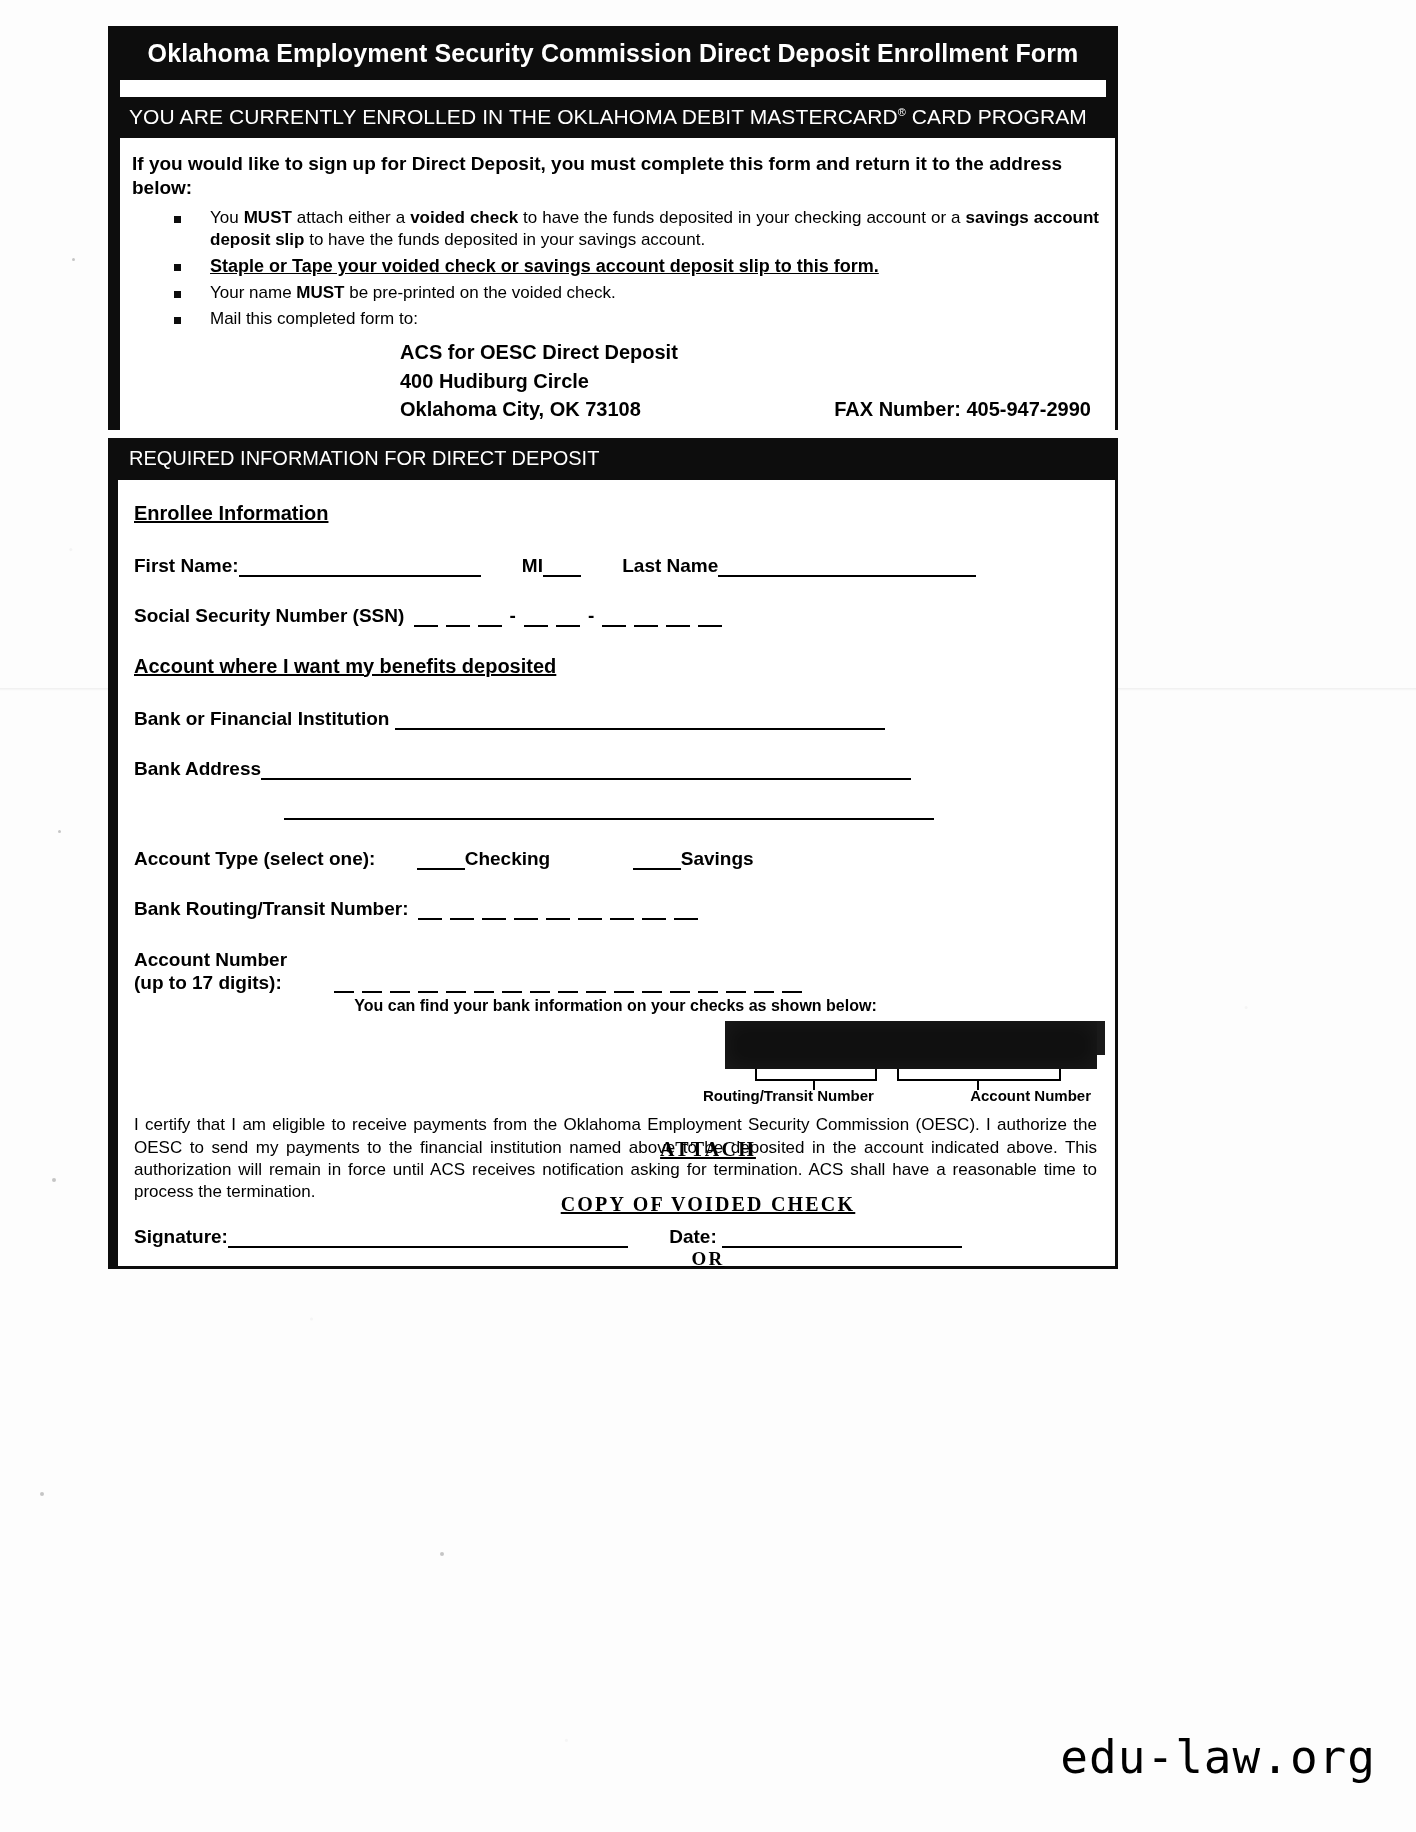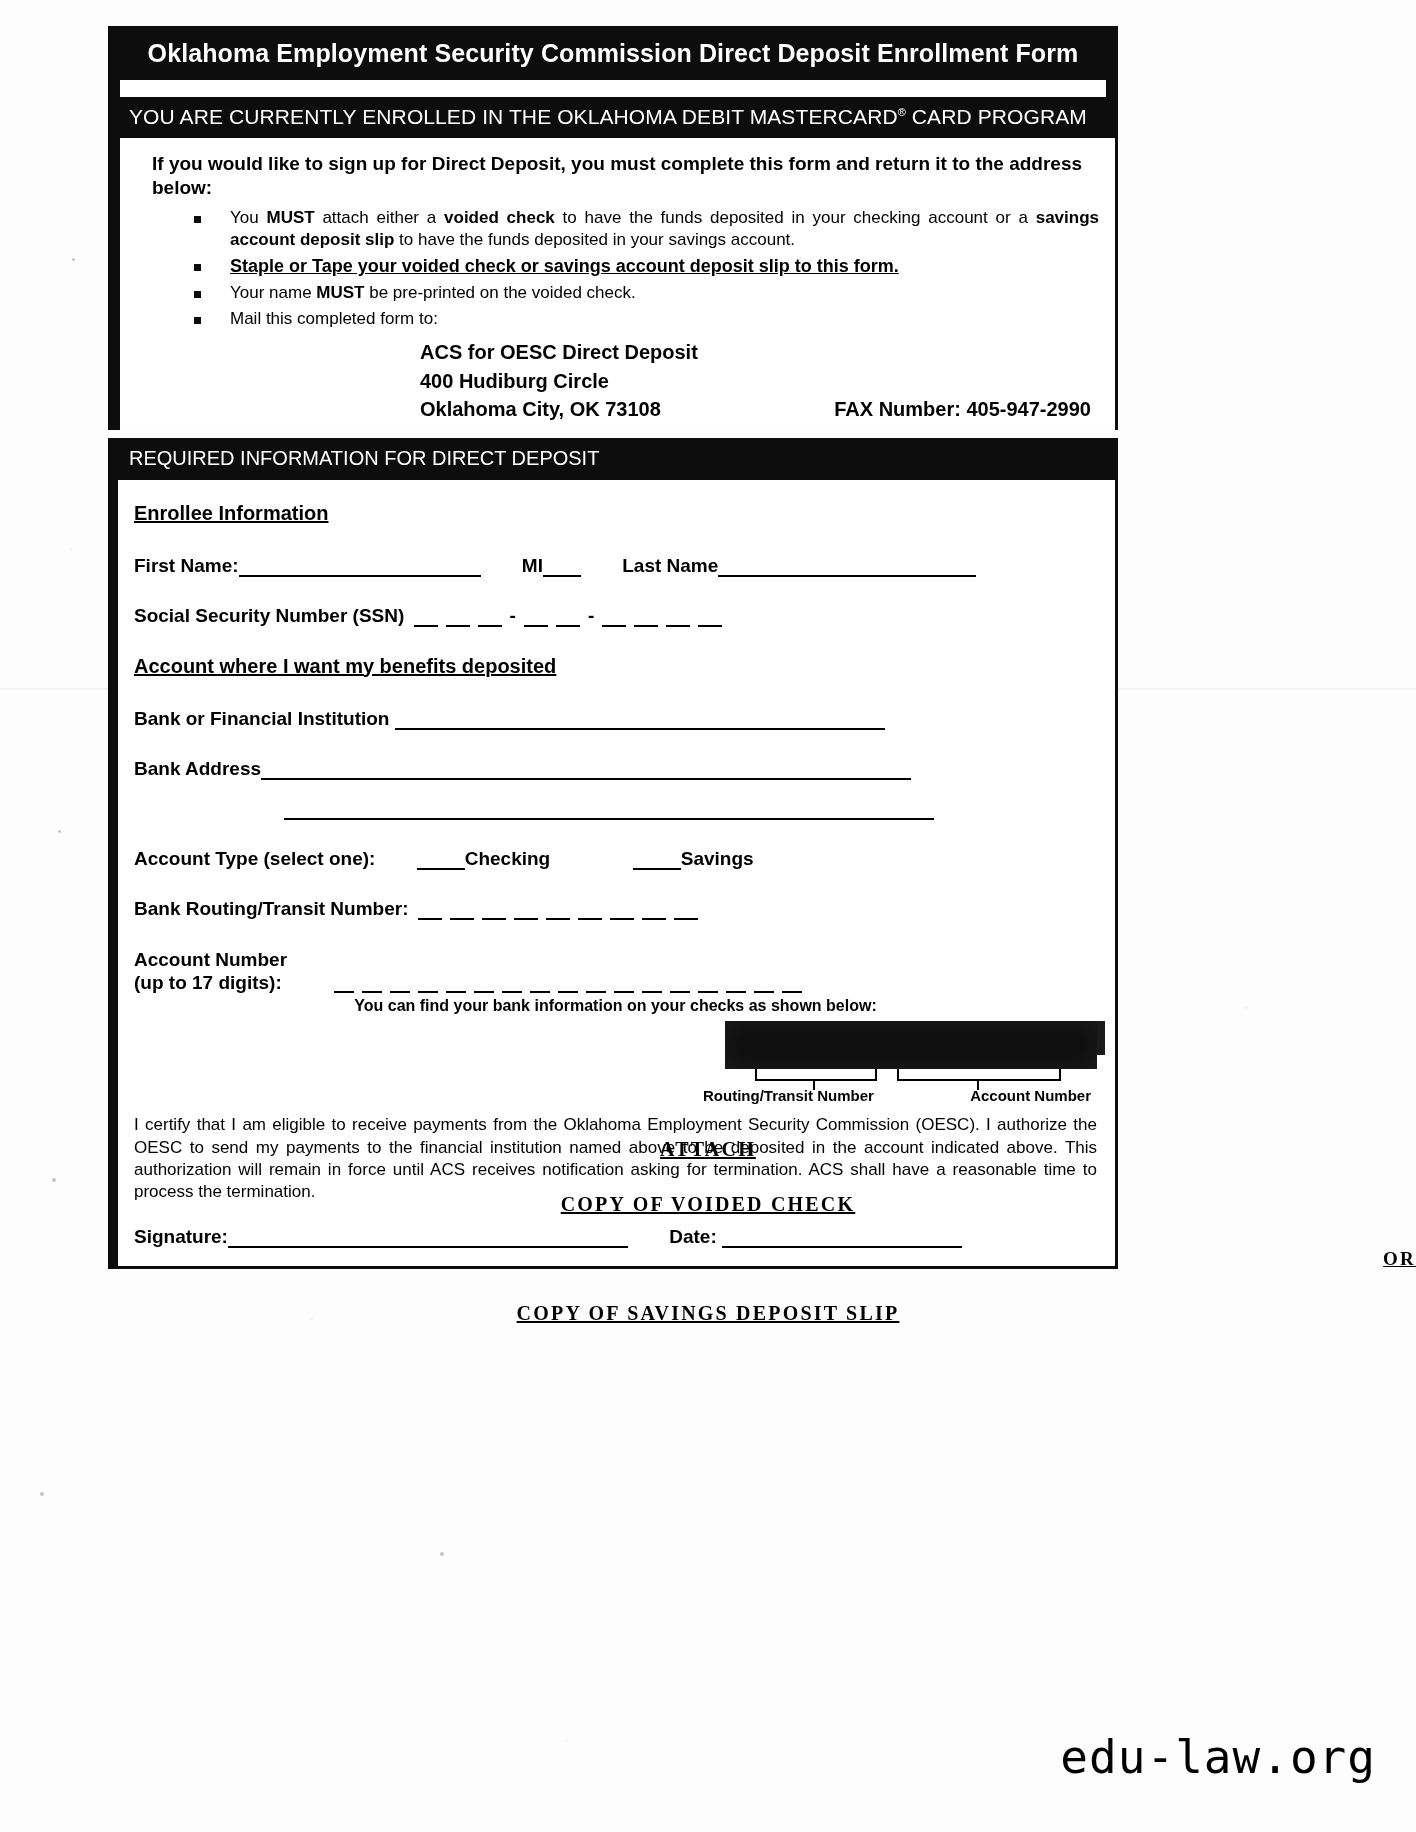--- a/index.html
+++ b/index.html
@@ -65,21 +65,21 @@
     letter-spacing:.1px;
     border-left:3px solid #0d0d0d;
     border-right:3px solid #0d0d0d;
   }
   .sup{font-size:11px;vertical-align:super;}
 
   
   .instructions{
     border-left:12px solid #0d0d0d;
     border-right:3px solid #0d0d0d;
-    padding:14px 16px 6px 32px;
+    padding:14px 16px 6px 12px;
     background:#fff;
   }
   .instr-lead{
     font-size:19px;font-weight:bold;line-height:1.28;
     margin:0 0 6px 0;
   }
   ul.bullets{
     list-style:none;
     margin:0;padding:0 0 0 38px;
   }
@@ -234,21 +234,21 @@
     text-align:center;
     font-family:"Liberation Serif", serif;
     text-decoration:underline;
   }
   .attach-block div{
     font-weight:bold;
     letter-spacing:2.2px;
   }
   .attach-1{font-size:20px;margin-bottom:32px;}
   .attach-2{font-size:20px;margin-bottom:32px;}
-  .attach-3{font-size:19px;margin-bottom:32px;text-align:right;}
+  .attach-3{font-size:19px;margin-bottom:32px;}
   .attach-4{font-size:20px;}
 
   .watermark{
     position:absolute;
     right:40px;bottom:48px;
     font-family:"DejaVu Sans Mono", monospace;
     font-size:46px;
     color:#000000;
     letter-spacing:1px;
   }
@@ -380,17 +380,16 @@
         <span class="rule r-date"></span>
       </div>
 
     </div>
   </div>
 
   <div class="attach-block">
     <div class="attach-1">ATTACH</div>
     <div class="attach-2">COPY OF VOIDED CHECK</div>
     <div class="attach-3">OR</div>
-    <div class="attach-4">COPY OF SAVINGS DEPOSIT SLIP</div>
   </div>
 
   <div class="watermark">edu-law.org</div>
 </div>
 
 </body></html>

